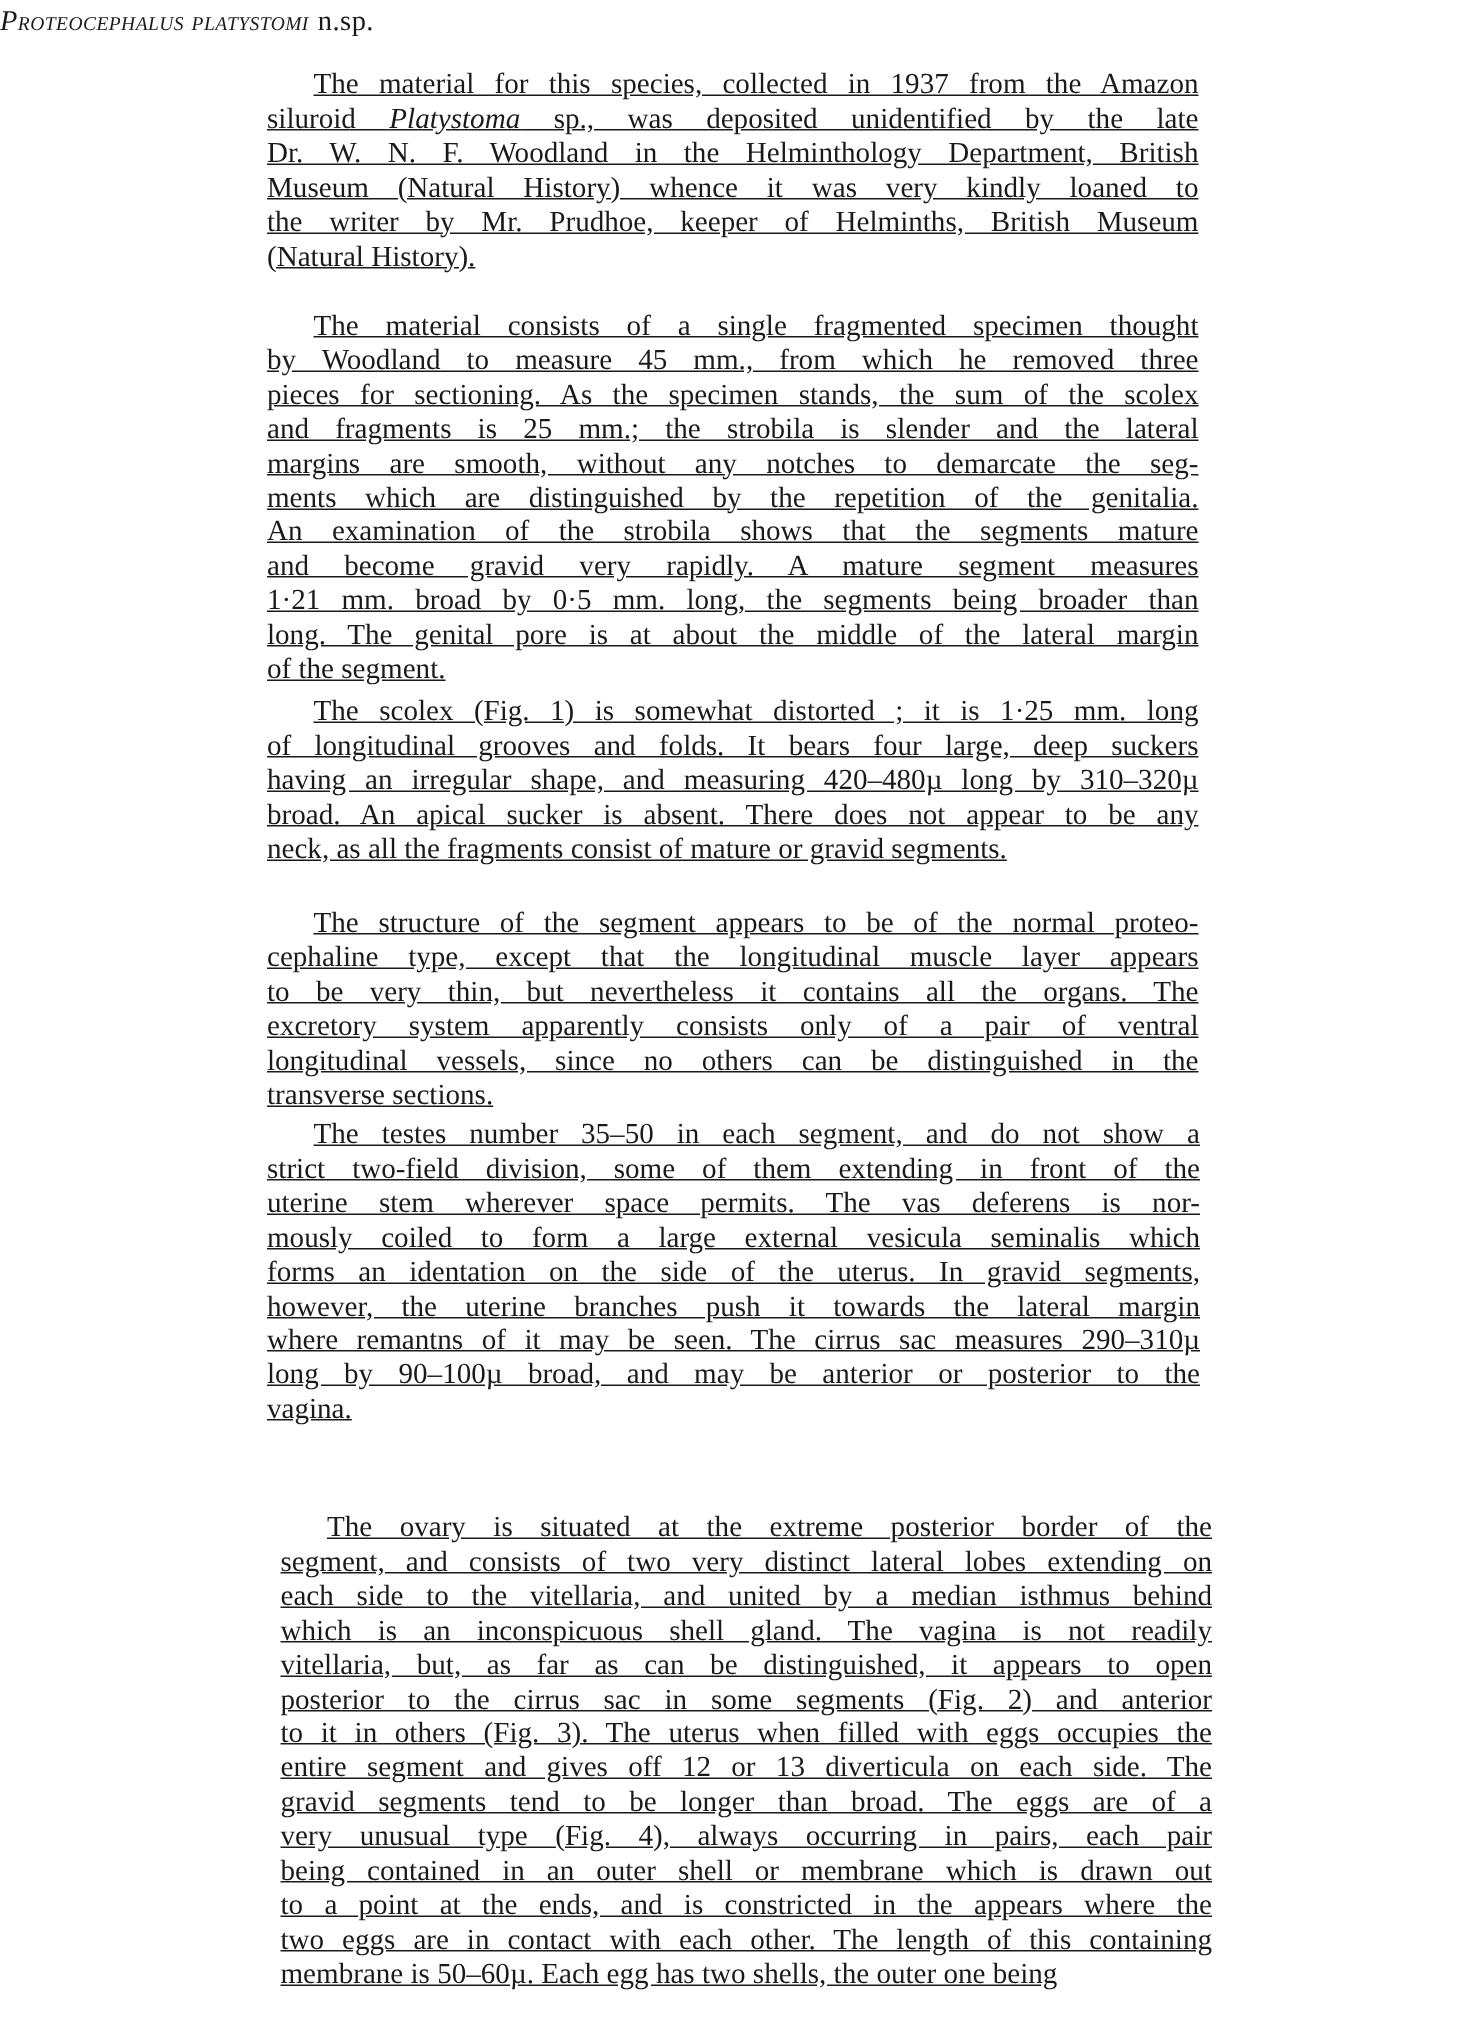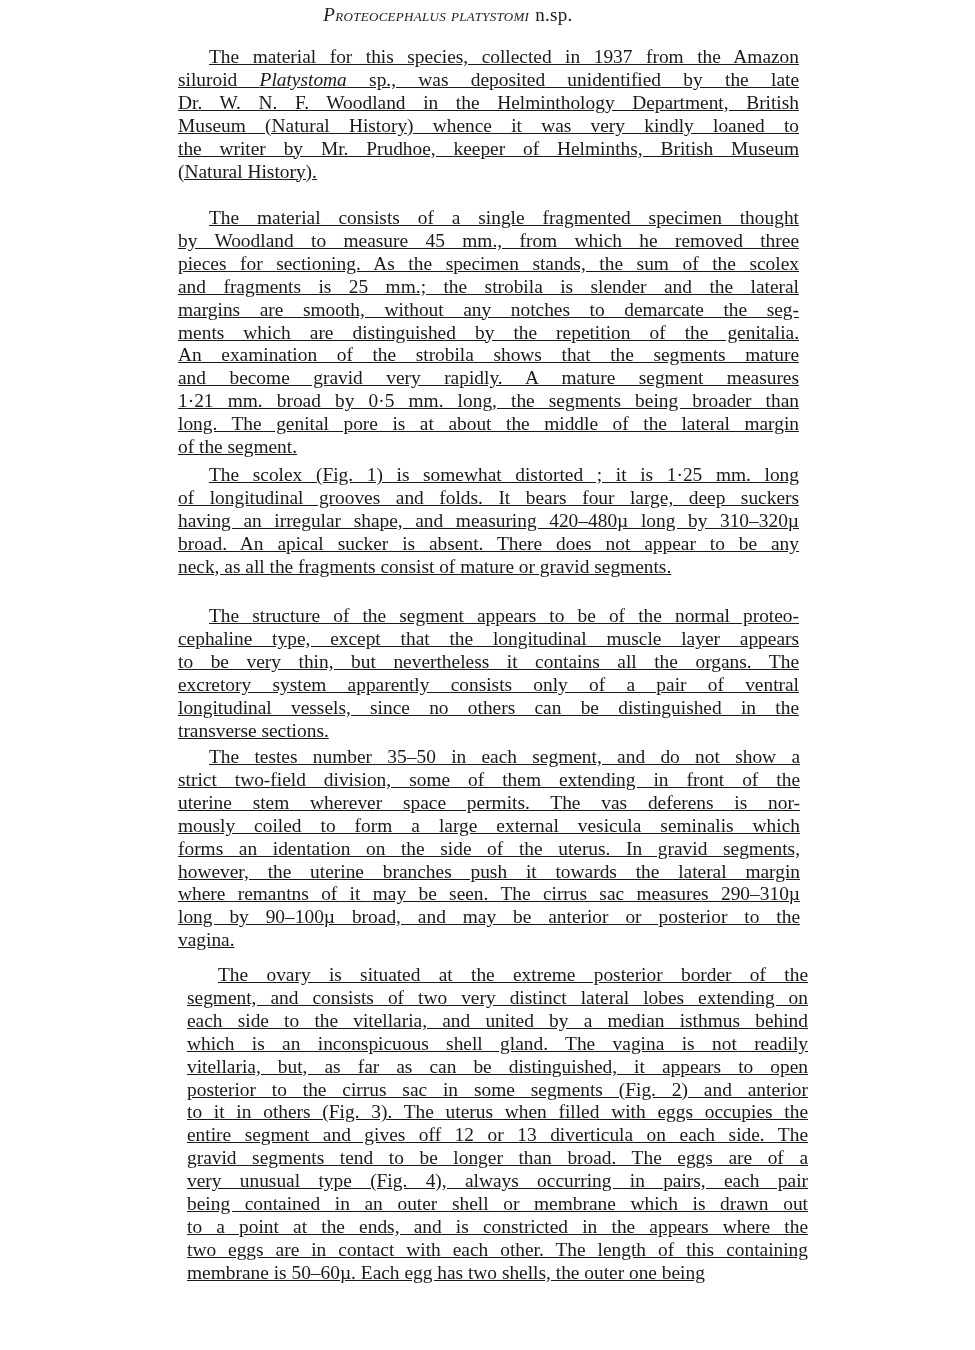--- a/index.html
+++ b/index.html
@@ -3,37 +3,37 @@
 <meta charset="utf-8">
 <style>
   html, body { margin: 0; padding: 0; background: #ffffff; }
   body {
     width: 975px; height: 1350px; position: relative; overflow: hidden;
     font-family: "Liberation Serif", "DejaVu Serif", serif;
     color: #1a1a1a;
   }
   .running-head {
     position: absolute; top: 4px; left: 0; width: 896px;
-    text-align: center; font-size: 19px; letter-spacing: 0.3px;
+    text-align: left; font-size: 19px; letter-spacing: 0.3px;
   }
   .running-head .sc { font-style: italic; font-variant: small-caps; }
   .running-head .nsp { margin-left: 6px; }
   .para {
     position: absolute;
     font-size: 19.4px; line-height: 22.9px;
     text-align: justify; text-align-last: left;
     margin: 0;
     text-decoration: underline;
   }
   .para .line { display: block; white-space: nowrap; text-align: justify; text-align-last: justify; }
   .para .line.last { text-align-last: left; }
   .indent { text-indent: 31px; }
   .italic { font-style: italic; }
   .sec-a { left: 178px; width: 621px; }
-  .sec-b { left: 187px; width: 621px; }
+  .sec-b { left: 187px; width: 621px; margin-top: 44px; }
 </style>
 </head>
 <body>
 
 <div class="running-head">
   <span class="sc">Proteocephalus platystomi</span><span class="nsp">n.sp.</span>
 </div>
 
 <div class="para sec-a" style="top:46px;">
     <span class="line indent">The material for this species, collected in 1937 from the Amazon</span>

